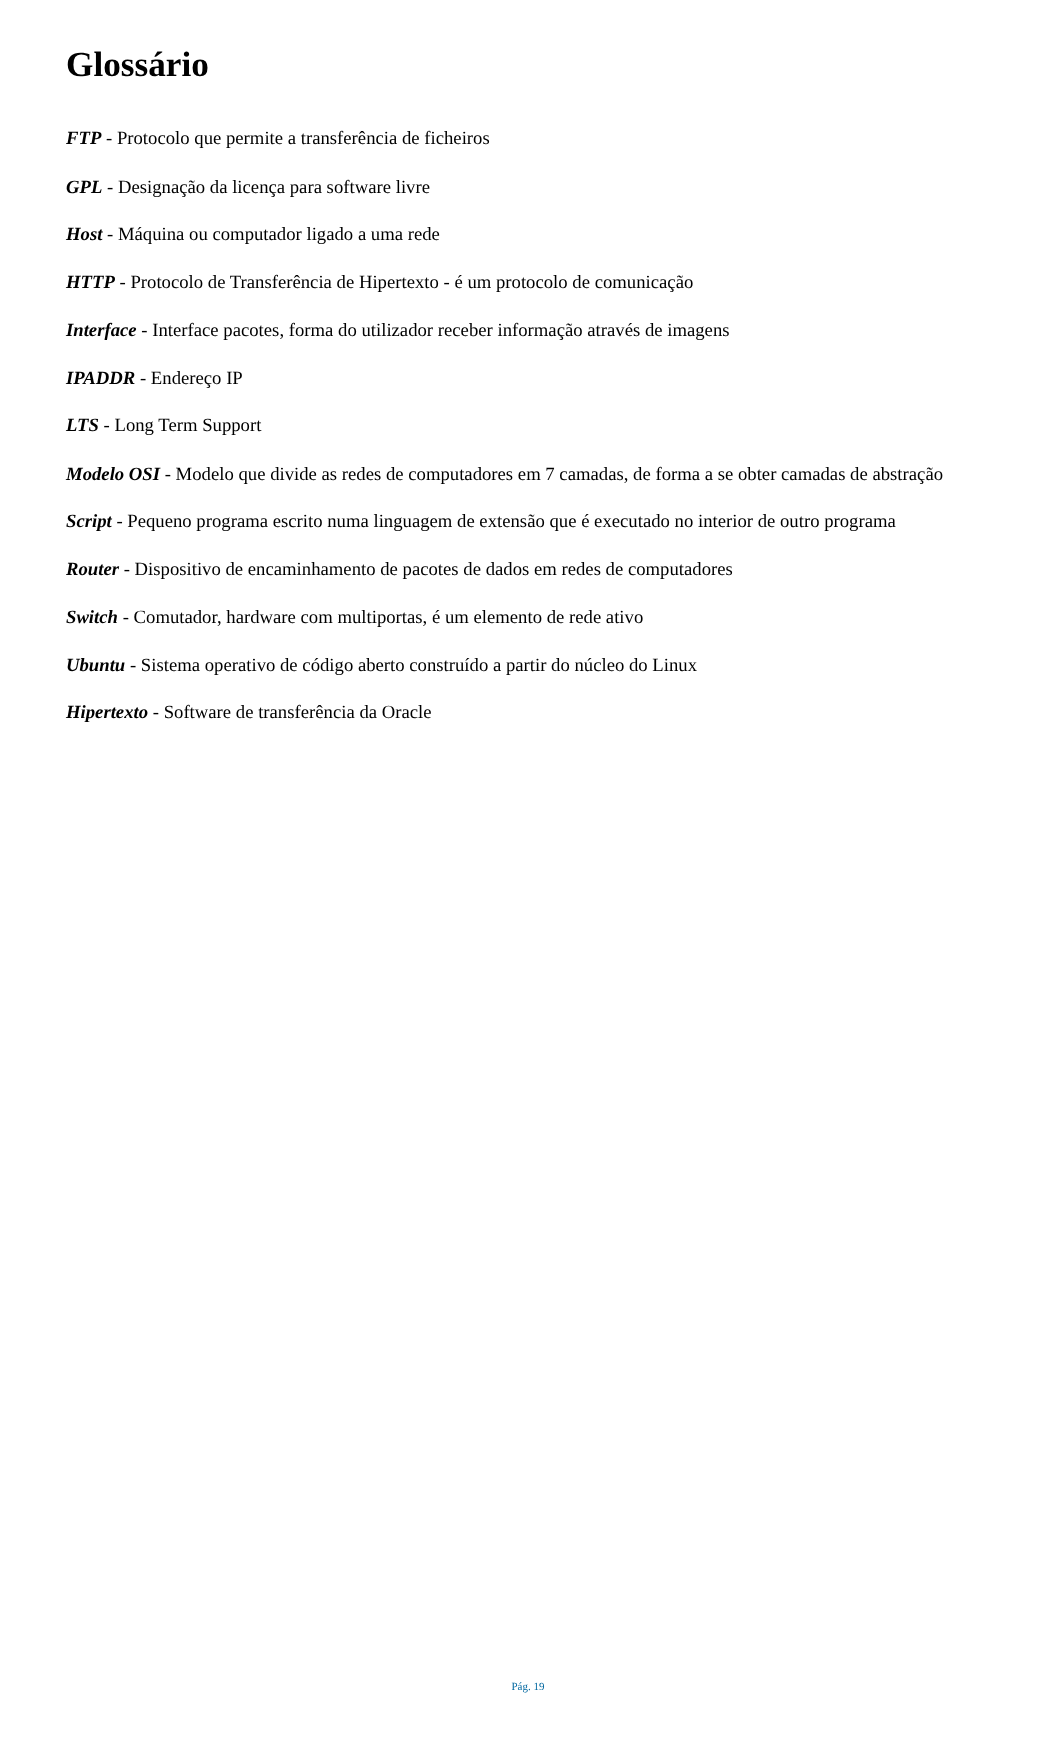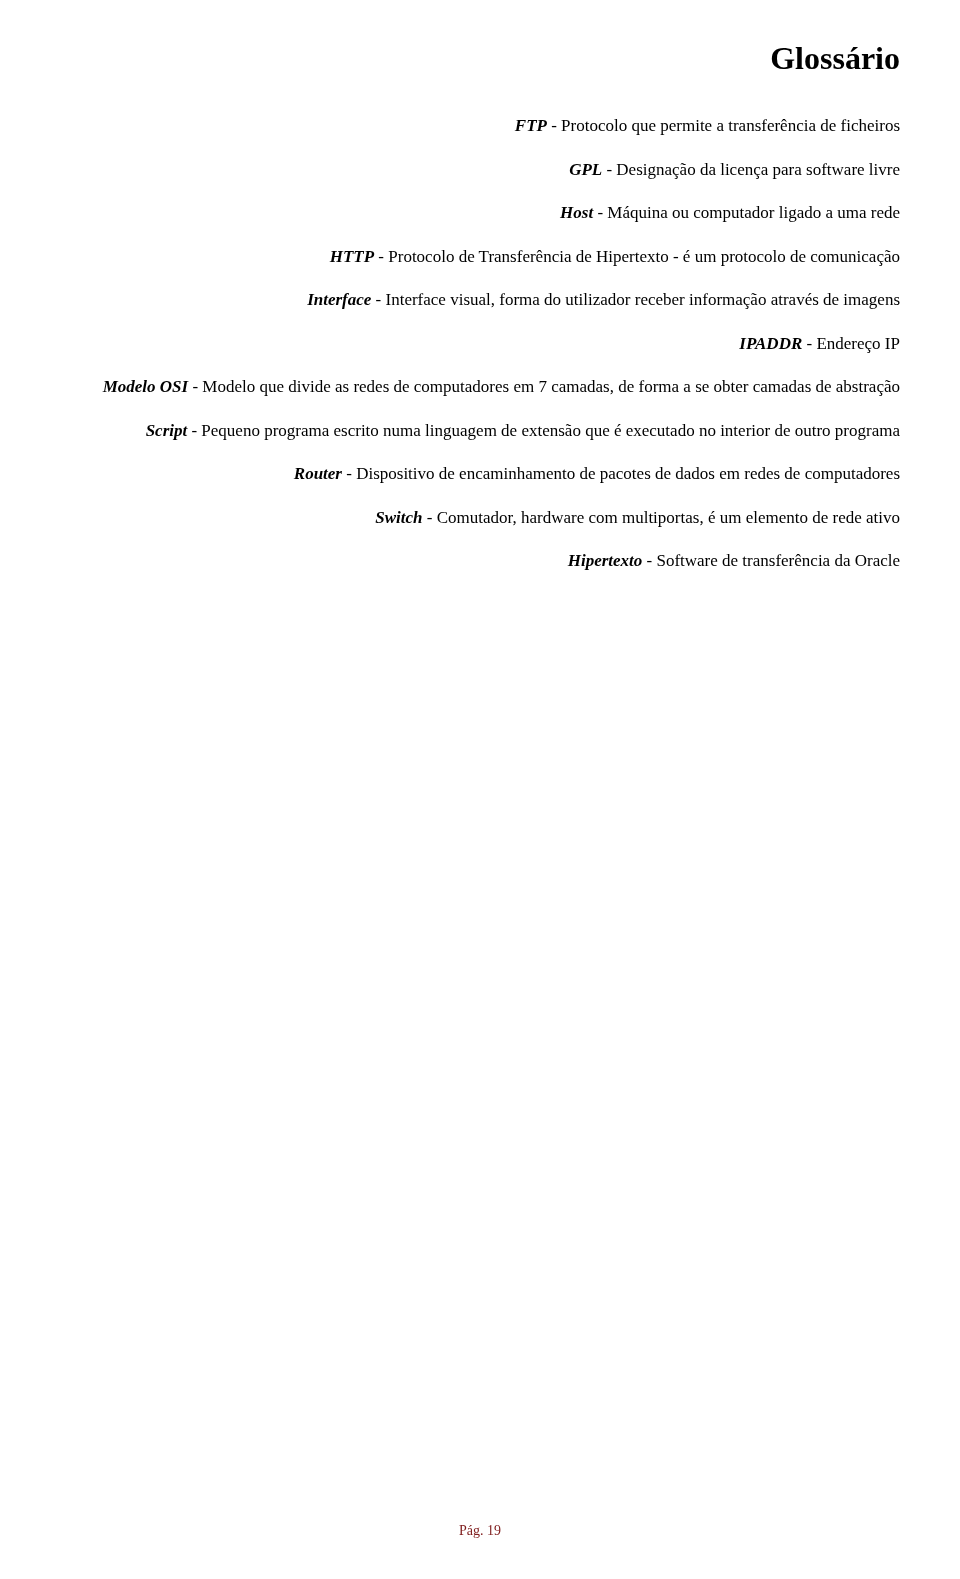--- a/index.html
+++ b/index.html
@@ -1,19 +1,18 @@
 <!DOCTYPE html>
 <html><head>
   <meta charset="utf-8">
   <style>
     * {
       margin: 0;
       padding: 0;
       box-sizing: border-box;
-      text-align: right;
     }
 
     body {
       background: #ffffff;
       font-family: "Times New Roman", Times, serif;
       font-size: 17px;
       color: #000000;
       width: 960px;
       min-height: 1579px;
       padding: 40px 60px 80px 60px;
@@ -41,38 +40,40 @@
       font-weight: bold;
       font-style: italic;
     }
 
     .page-footer {
       position: absolute;
       bottom: 40px;
       left: 0;
       right: 0;
       text-align: center;
-      font-size: 14px;
-      color: #7f1d1d;
+      font-size: 10px;
+      color: #0369a1;
     }
   </style>
 </head>
 <body>
 
 <h1>Glossário</h1>
 
 <ul class="glossary-list">
 <li class="glossary-item"><span class="term">FTP</span><span> - Protocolo que permite a transferência de ficheiros</span></li>
     <li class="glossary-item"><span class="term">GPL</span><span> - Designação da licença para software livre</span></li>
     <li class="glossary-item"><span class="term">Host</span><span> - Máquina ou computador ligado a uma rede</span></li>
     <li class="glossary-item"><span class="term">HTTP</span><span> - Protocolo de Transferência de Hipertexto - é um protocolo de comunicação</span></li>
-    <li class="glossary-item"><span class="term">Interface</span><span> - Interface visual, forma do utilizador receber informação através de imagens</span></li>
+    <li class="glossary-item"><span class="term">Interface</span><span> - Interface pacotes, forma do utilizador receber informação através de imagens</span></li>
     <li class="glossary-item"><span class="term">IPADDR</span><span> - Endereço IP</span></li>
+    <li class="glossary-item"><span class="term">LTS</span><span> - Long Term Support</span></li>
     <li class="glossary-item"><span class="term">Modelo OSI</span><span> - Modelo que divide as redes de computadores em 7 camadas, de forma a se obter camadas de abstração</span></li>
     <li class="glossary-item"><span class="term">Script</span><span> - Pequeno programa escrito numa linguagem de extensão que é executado no interior de outro programa</span></li>
     <li class="glossary-item"><span class="term">Router</span><span> - Dispositivo de encaminhamento de pacotes de dados em redes de computadores</span></li>
     <li class="glossary-item"><span class="term">Switch</span><span> - Comutador, hardware com multiportas, é um elemento de rede ativo</span></li>
+    <li class="glossary-item"><span class="term">Ubuntu</span><span> - Sistema operativo de código aberto construído a partir do núcleo do Linux</span></li>
     <li class="glossary-item"><span class="term">Hipertexto</span><span> - Software de transferência da Oracle</span></li>
   </ul>
 
 <div class="page-footer">
   <span>Pág. 19</span>
 </div>
 
 </body></html>

